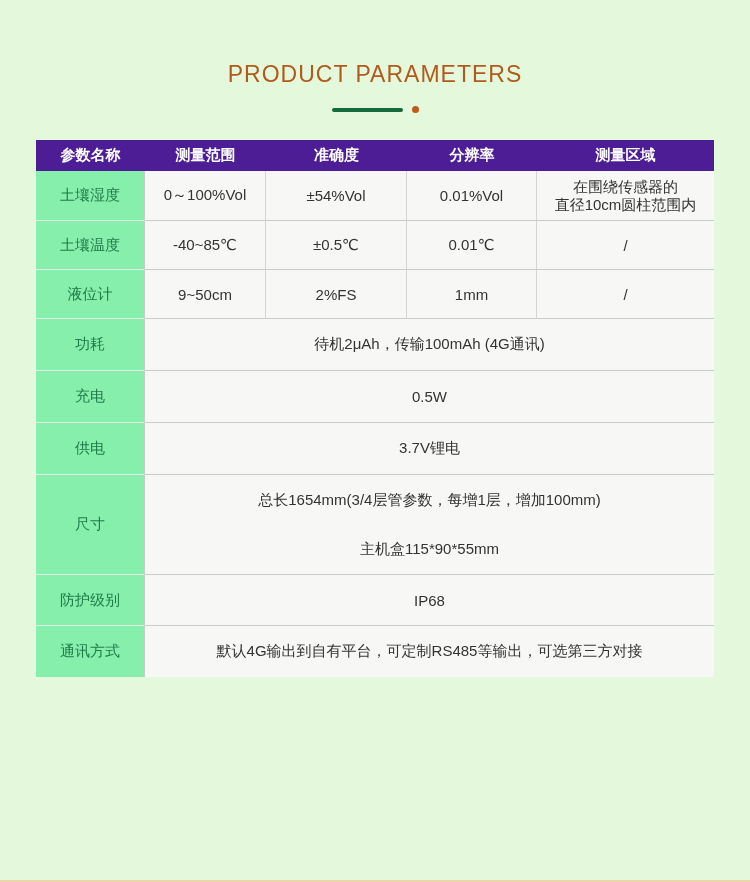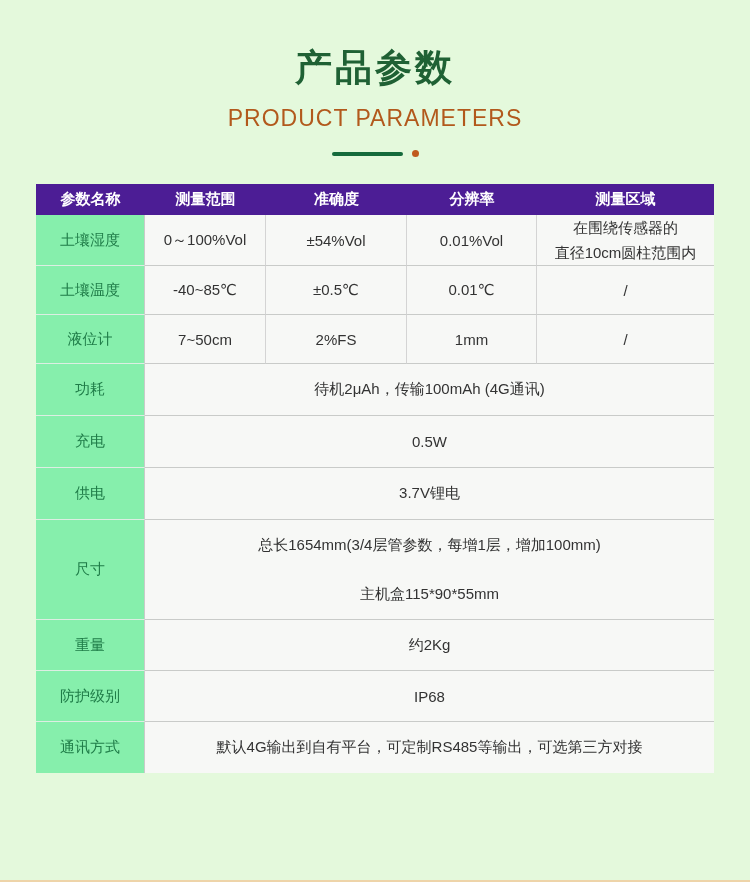--- a/index.html
+++ b/index.html
@@ -47,42 +47,41 @@
     background: #f7f8f6;
     border-bottom: 1px solid #c9cbc9;
   }
   tbody td.label {
     background: #86efac; color: #1f7c48;
     font-weight: 400; font-size: 15px;
     border-right: 1px solid #c9cbc9;
     border-bottom: 1px solid #ddeee3;
   }
   tbody td.vline { border-right: 1px solid #d4d4d4; }
-  tbody td.prewrap { white-space: pre-line; line-height: 25px; }
+  tbody td.prewrap { white-space: pre-line; line-height: 18px; }
   tbody tr:last-child td { border-bottom: none; }
 
   tbody tr.h50 { height: 50px; }
   tbody tr.h49 { height: 49px; padding-left: 32px; }
   tbody tr.h52 { height: 52px; }
   tbody tr.h100 { height: 100px; }
   tbody tr.h51 { height: 51px; }
 
   .dim-line1 { margin-bottom: 30px; }
   .bottom-rule {
     position: absolute; left: 0; bottom: 0;
     width: 750px; height: 2px; background: #eed4a9;
   }
 </style>
 </head>
 <body>
 
 <div class="page">
 
   <div class="header-block">
-    <div class="page-title">产品参数</div>
     <div class="page-subtitle">PRODUCT PARAMETERS</div>
     <div class="divider">
       <span class="divider-line"></span>
       <span class="divider-dot"></span>
     </div>
   </div>
 
   <table class="params">
     <colgroup>
       <col class="c1">
@@ -111,21 +110,21 @@
       </tr>
       <tr class="h49">
         <td class="label">土壤温度</td>
         <td class="vline">-40~85℃</td>
         <td class="vline">±0.5℃</td>
         <td class="vline">0.01℃</td>
         <td>/</td>
       </tr>
       <tr class="h49">
         <td class="label">液位计</td>
-        <td class="vline">7~50cm</td>
+        <td class="vline">9~50cm</td>
         <td class="vline">2%FS</td>
         <td class="vline">1mm</td>
         <td>/</td>
       </tr>
       <tr class="h52">
         <td class="label">功耗</td>
         <td colspan="4">待机2μAh，传输100mAh (4G通讯)</td>
       </tr>
       <tr class="h52">
         <td class="label">充电</td>
@@ -136,24 +135,20 @@
         <td colspan="4">3.7V锂电</td>
       </tr>
       <tr class="h100">
         <td class="label">尺寸</td>
         <td colspan="4">
           <div class="dim-line1">总长1654mm(3/4层管参数，每增1层，增加100mm)</div>
           <div>主机盒115*90*55mm</div>
         </td>
       </tr>
       <tr class="h51">
-        <td class="label">重量</td>
-        <td colspan="4">约2Kg</td>
-      </tr>
-      <tr class="h51">
         <td class="label">防护级别</td>
         <td colspan="4">IP68</td>
       </tr>
       <tr class="h51">
         <td class="label">通讯方式</td>
         <td colspan="4">默认4G输出到自有平台，可定制RS485等输出，可选第三方对接</td>
       </tr>
     </tbody>
   </table>
 

